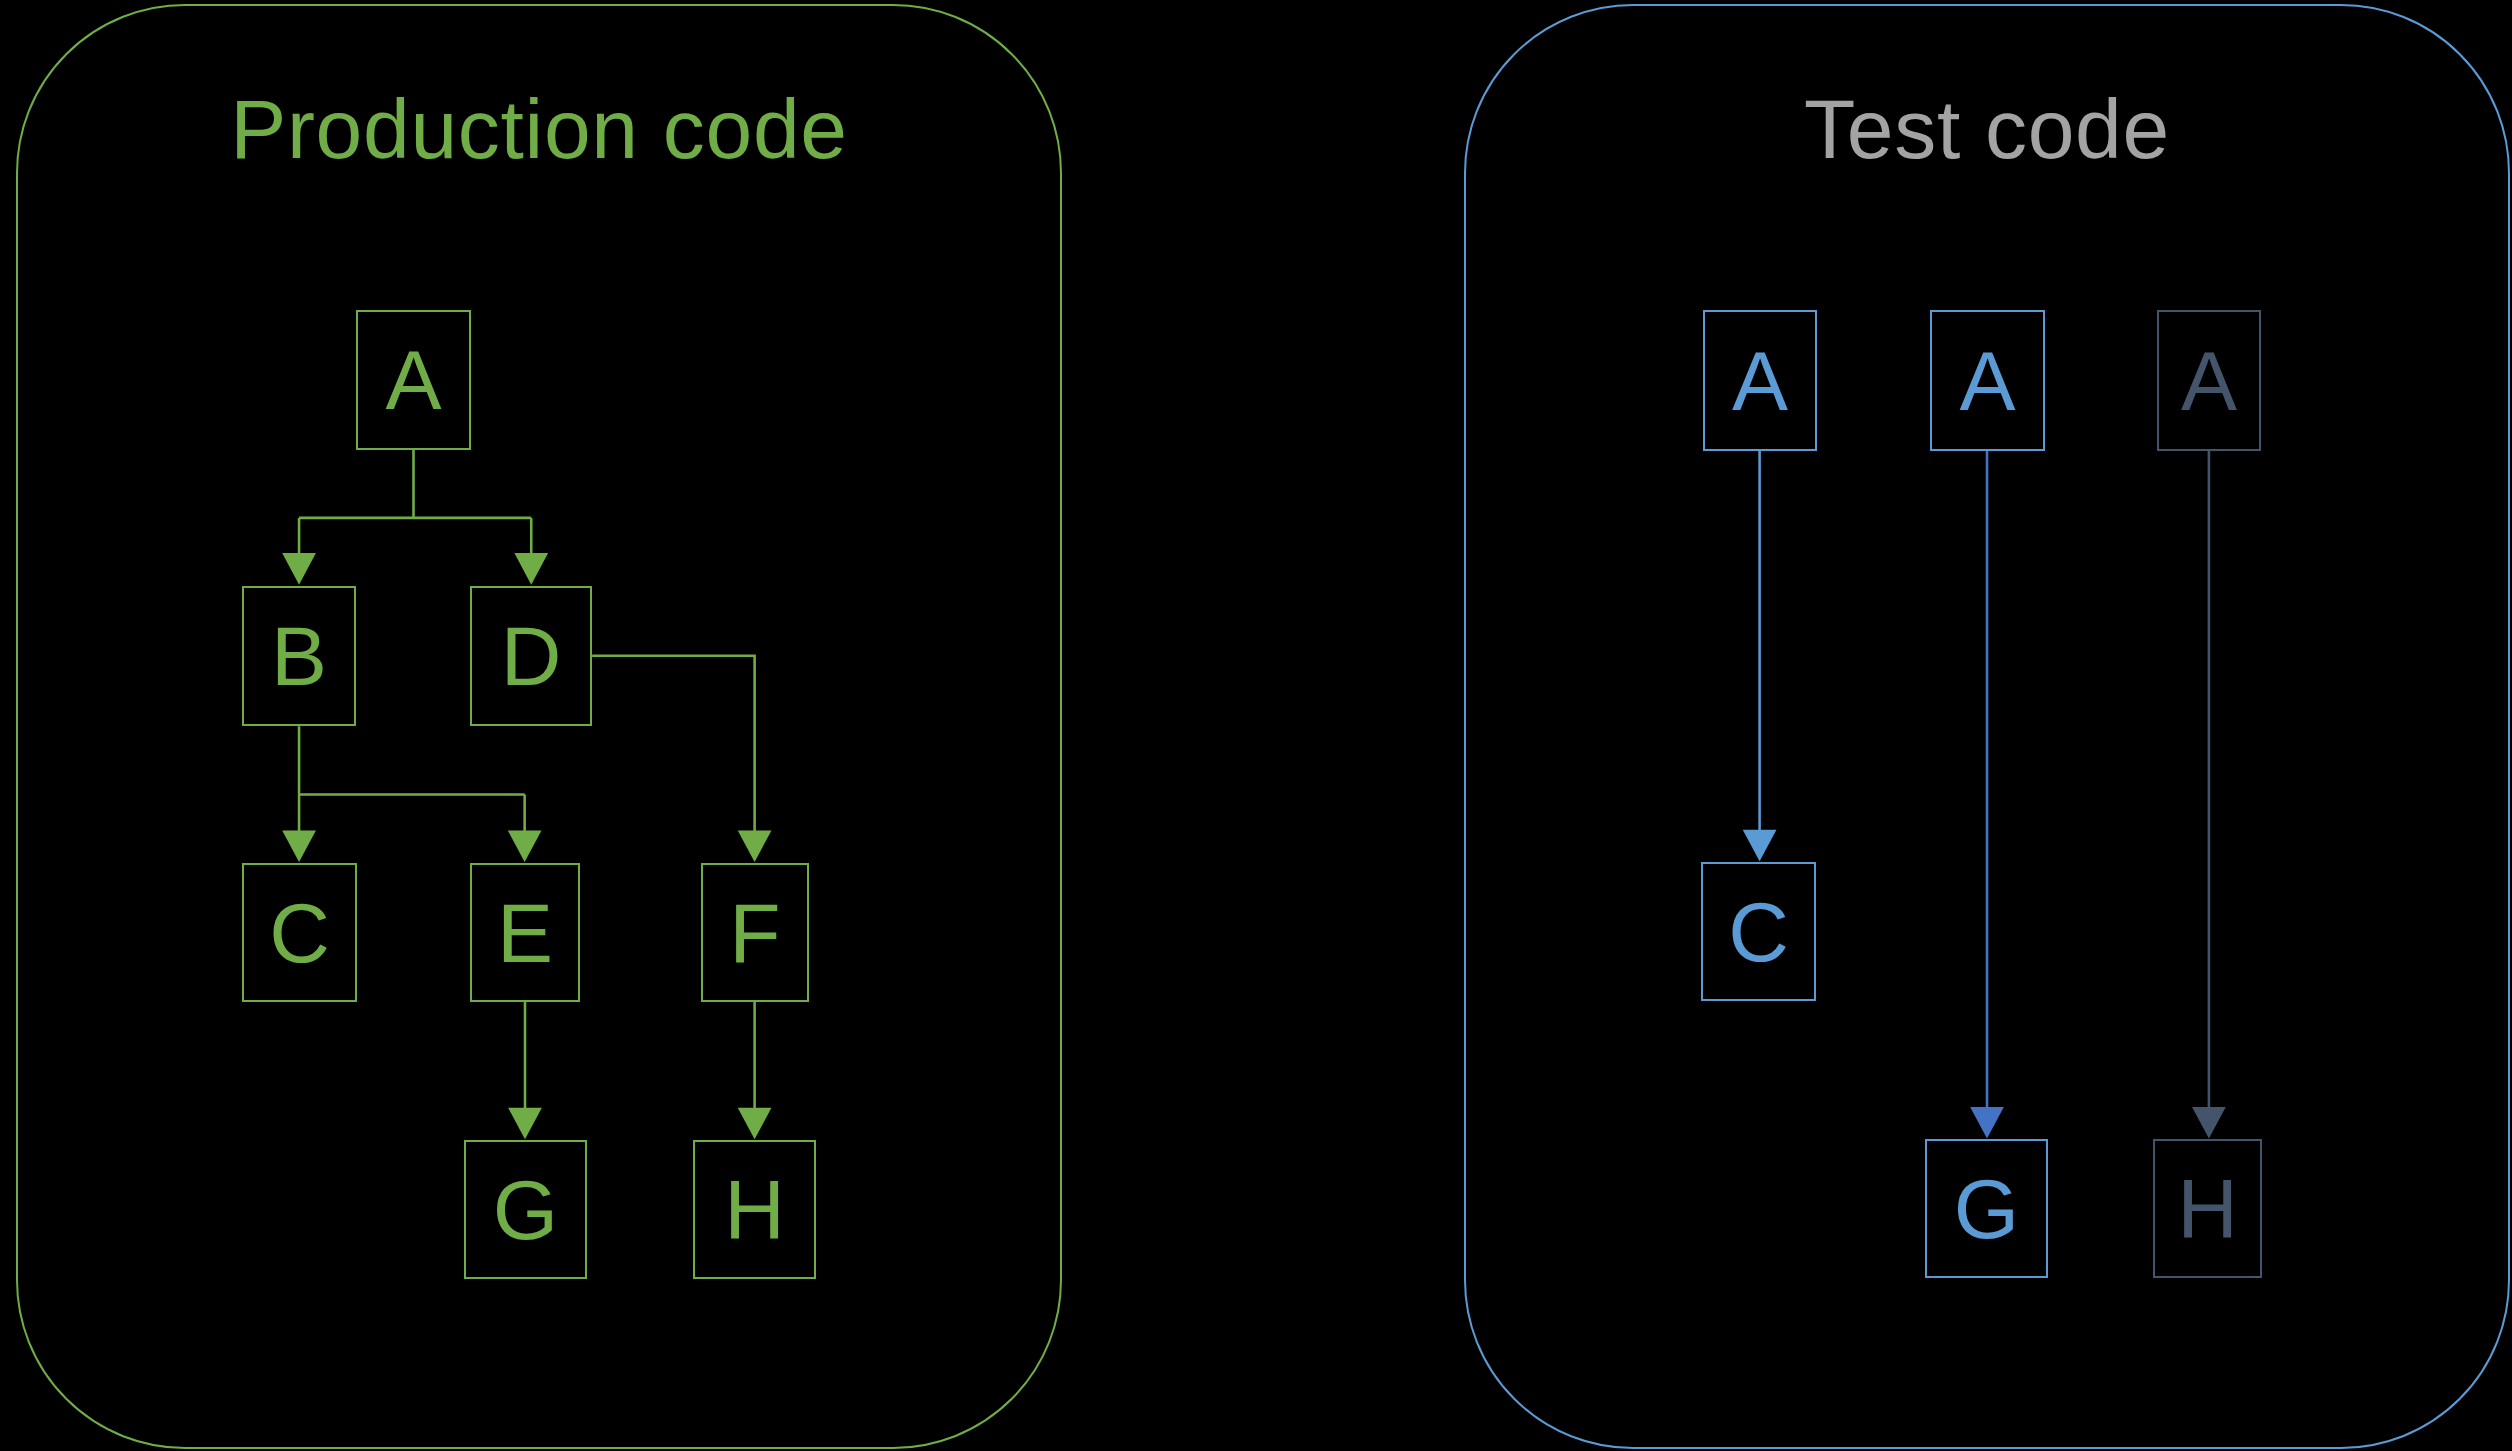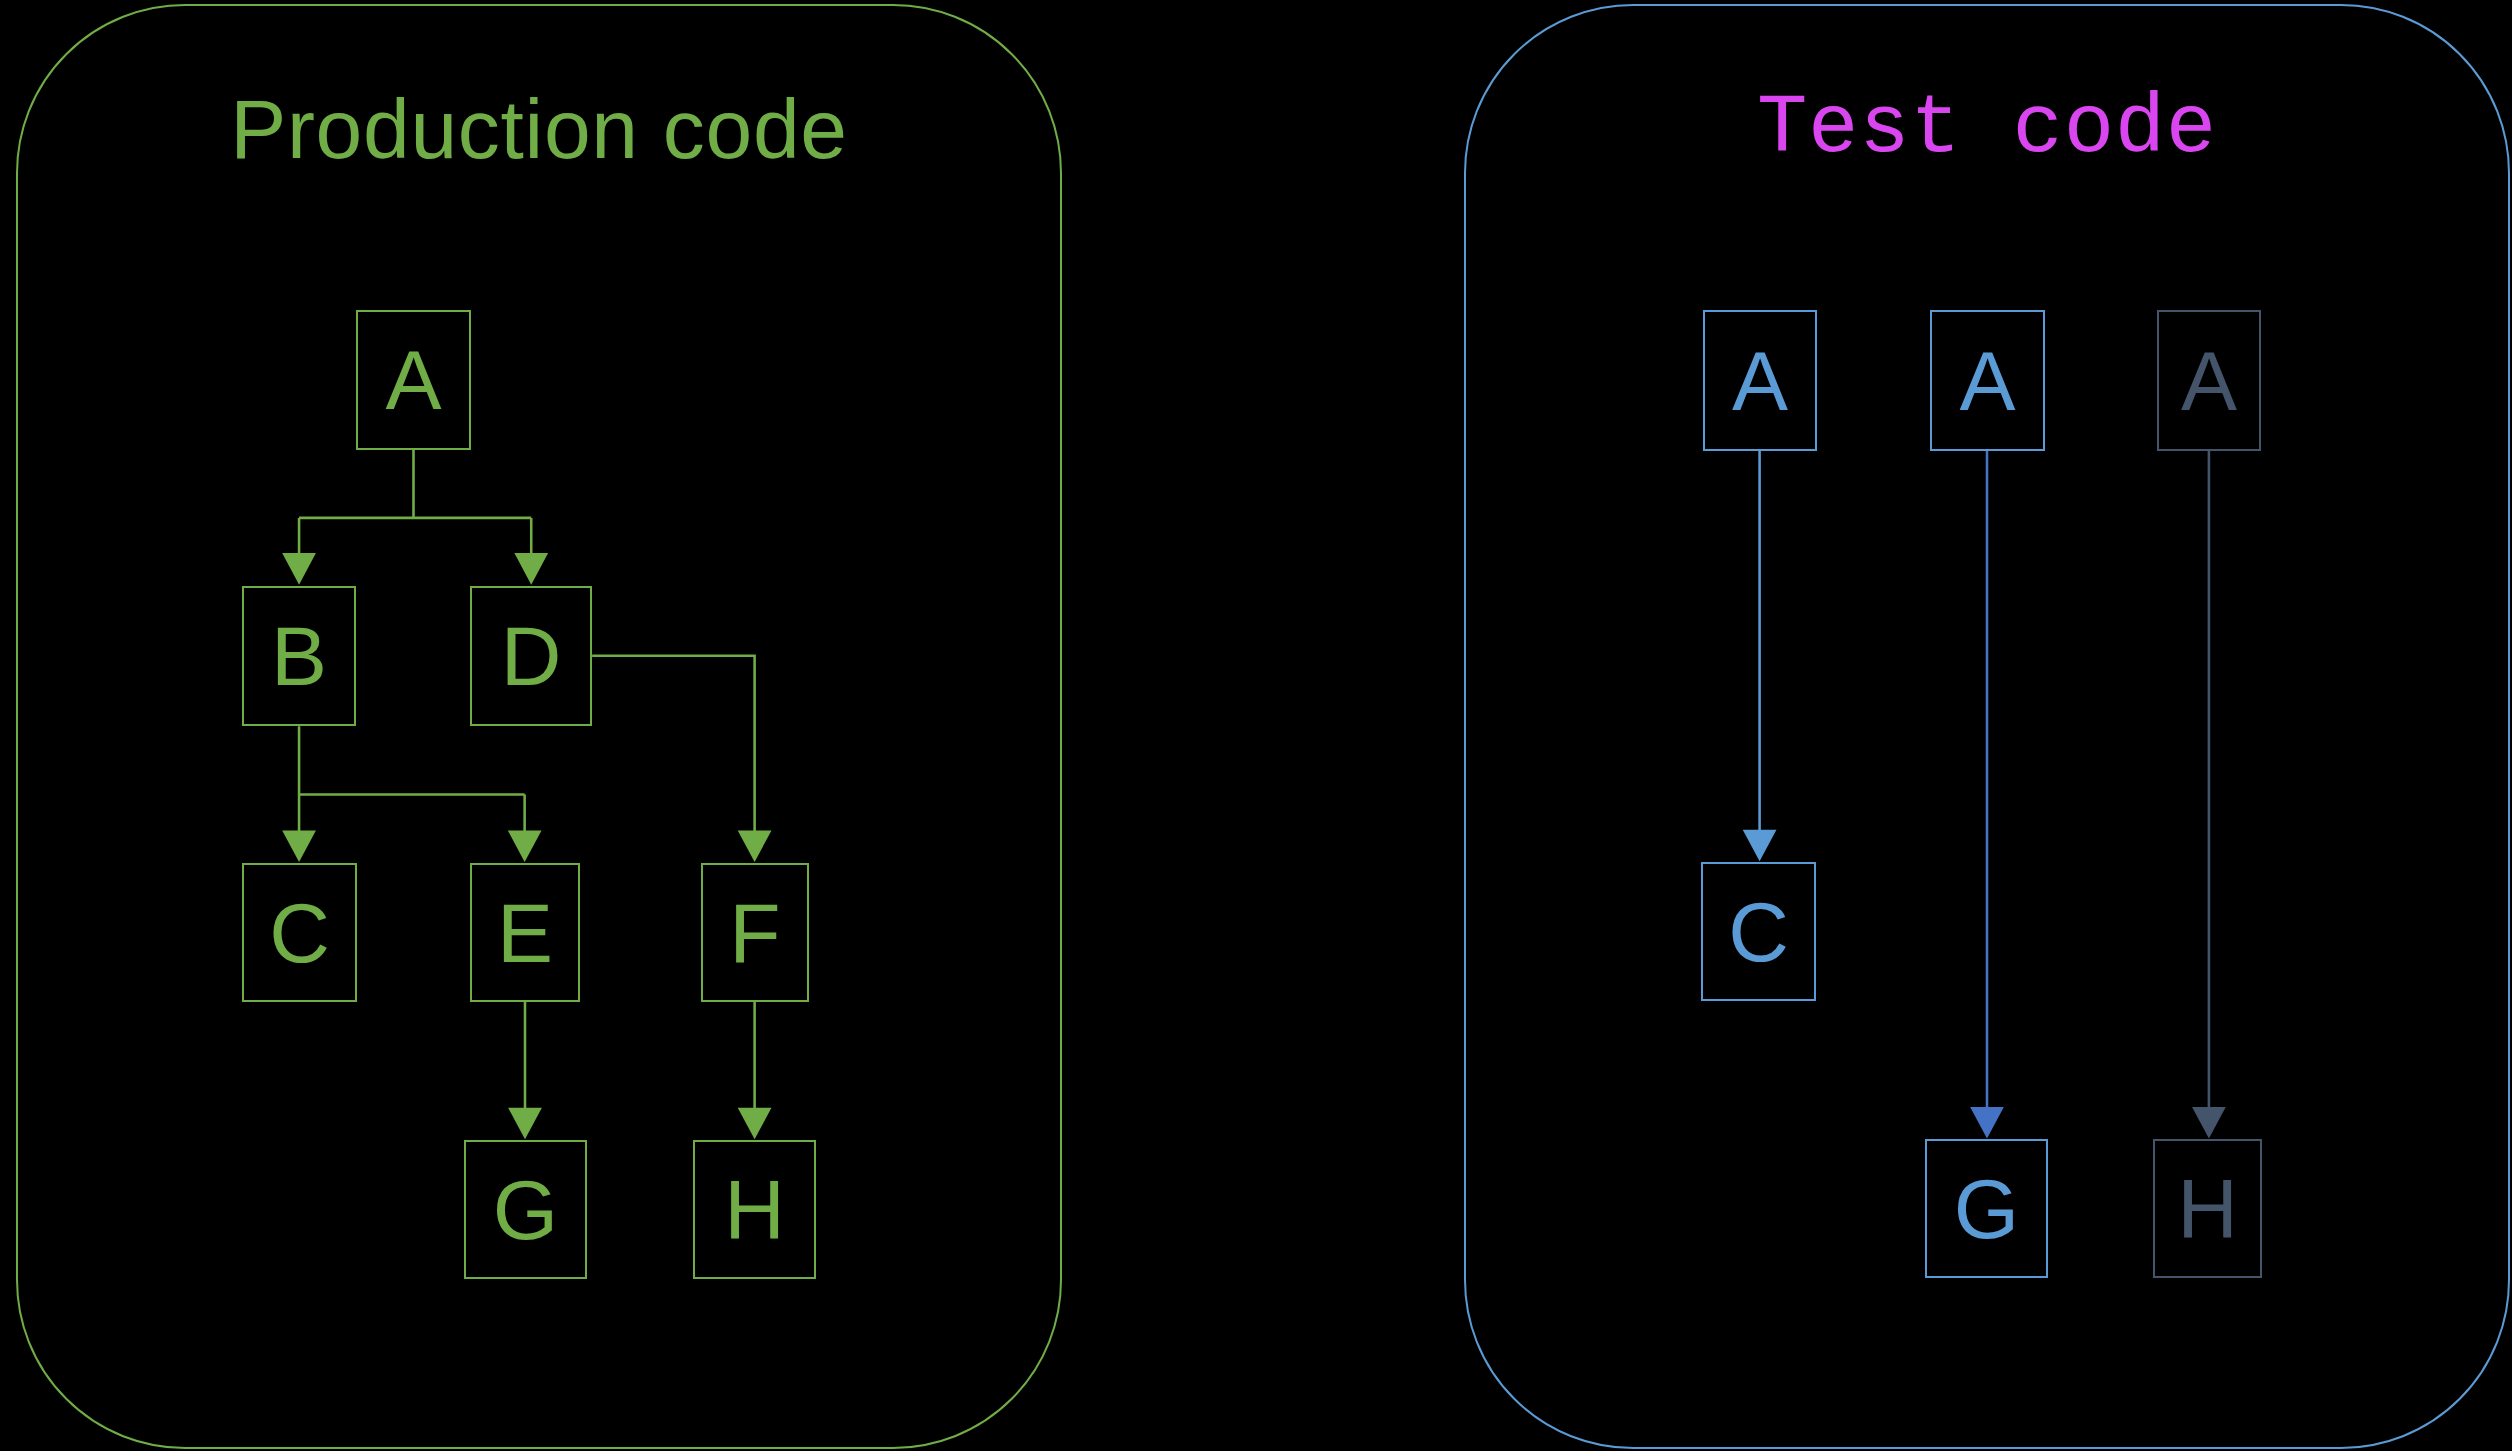--- a/index.html
+++ b/index.html
@@ -35,21 +35,21 @@
     top: 73px;
     left: 0;
     width: 100%;
     text-align: center;
     font-size: 84px;
     line-height: 1.2;
     letter-spacing: 0.7px;
     white-space: nowrap;
   }
   .panel.green .panel-title { color: #70AD47; }
-  .panel.blue  .panel-title { color: #d946ef; font-family: Liberation Mono, monospace; }
+  .panel.blue  .panel-title { color: #a3a3a3; }
   .node {
     position: absolute;
     box-sizing: border-box;
     display: flex;
     align-items: center;
     justify-content: center;
     font-size: 84px;
     line-height: 1;
     background: transparent;
   }

